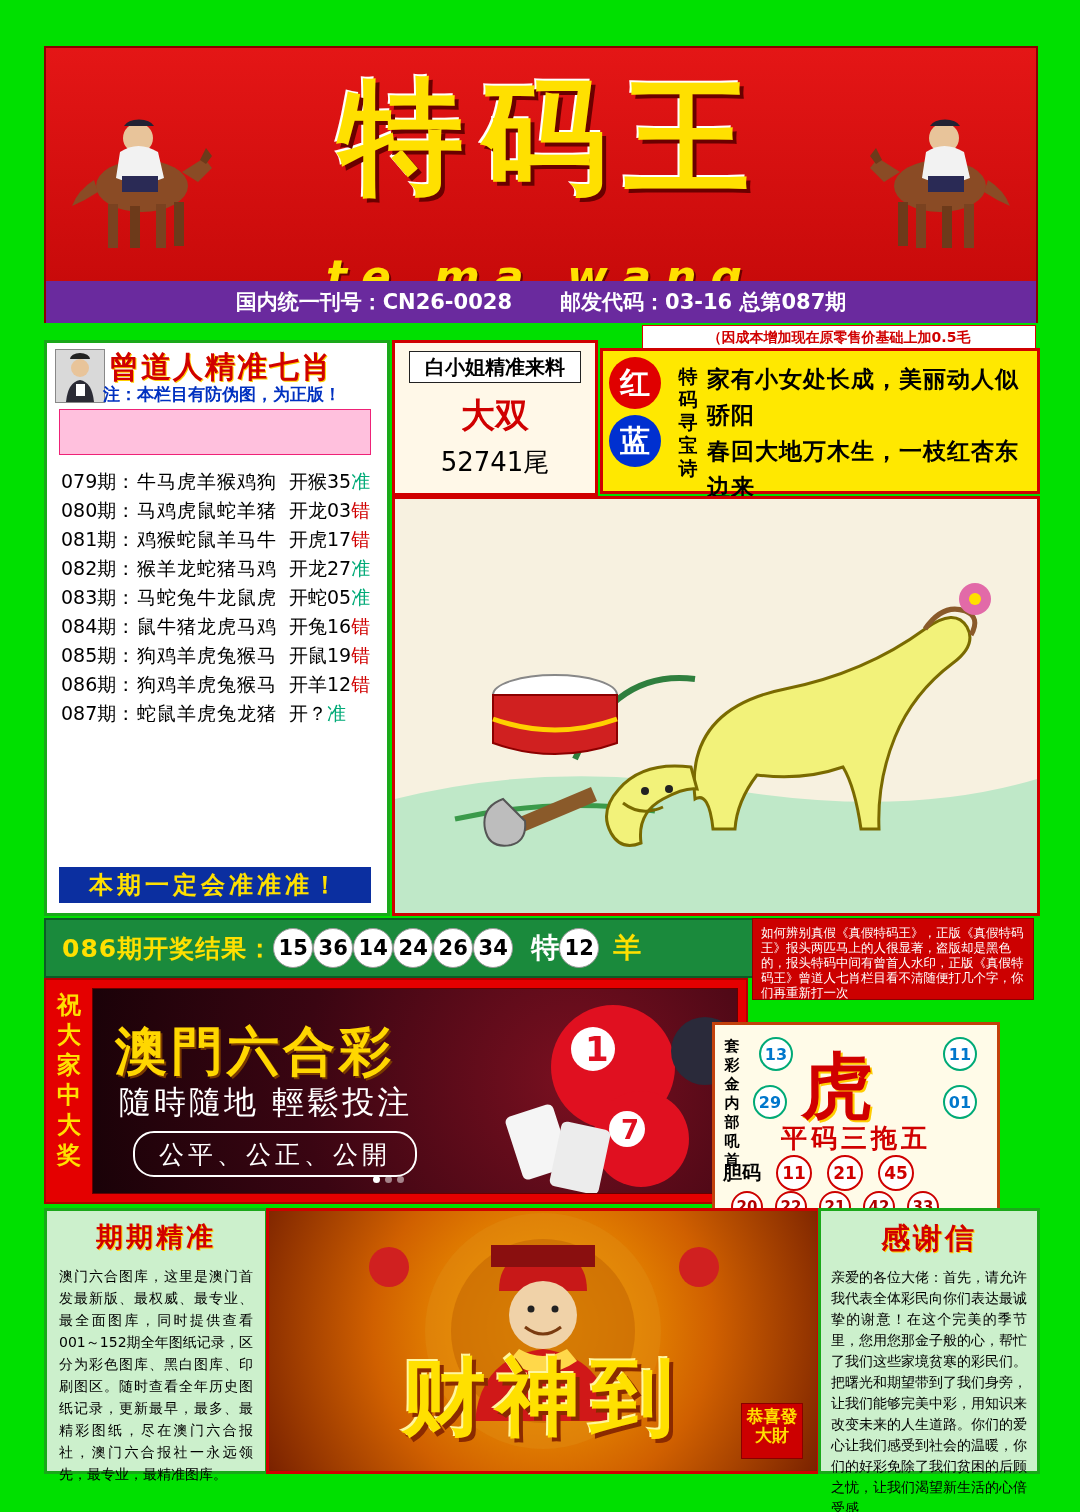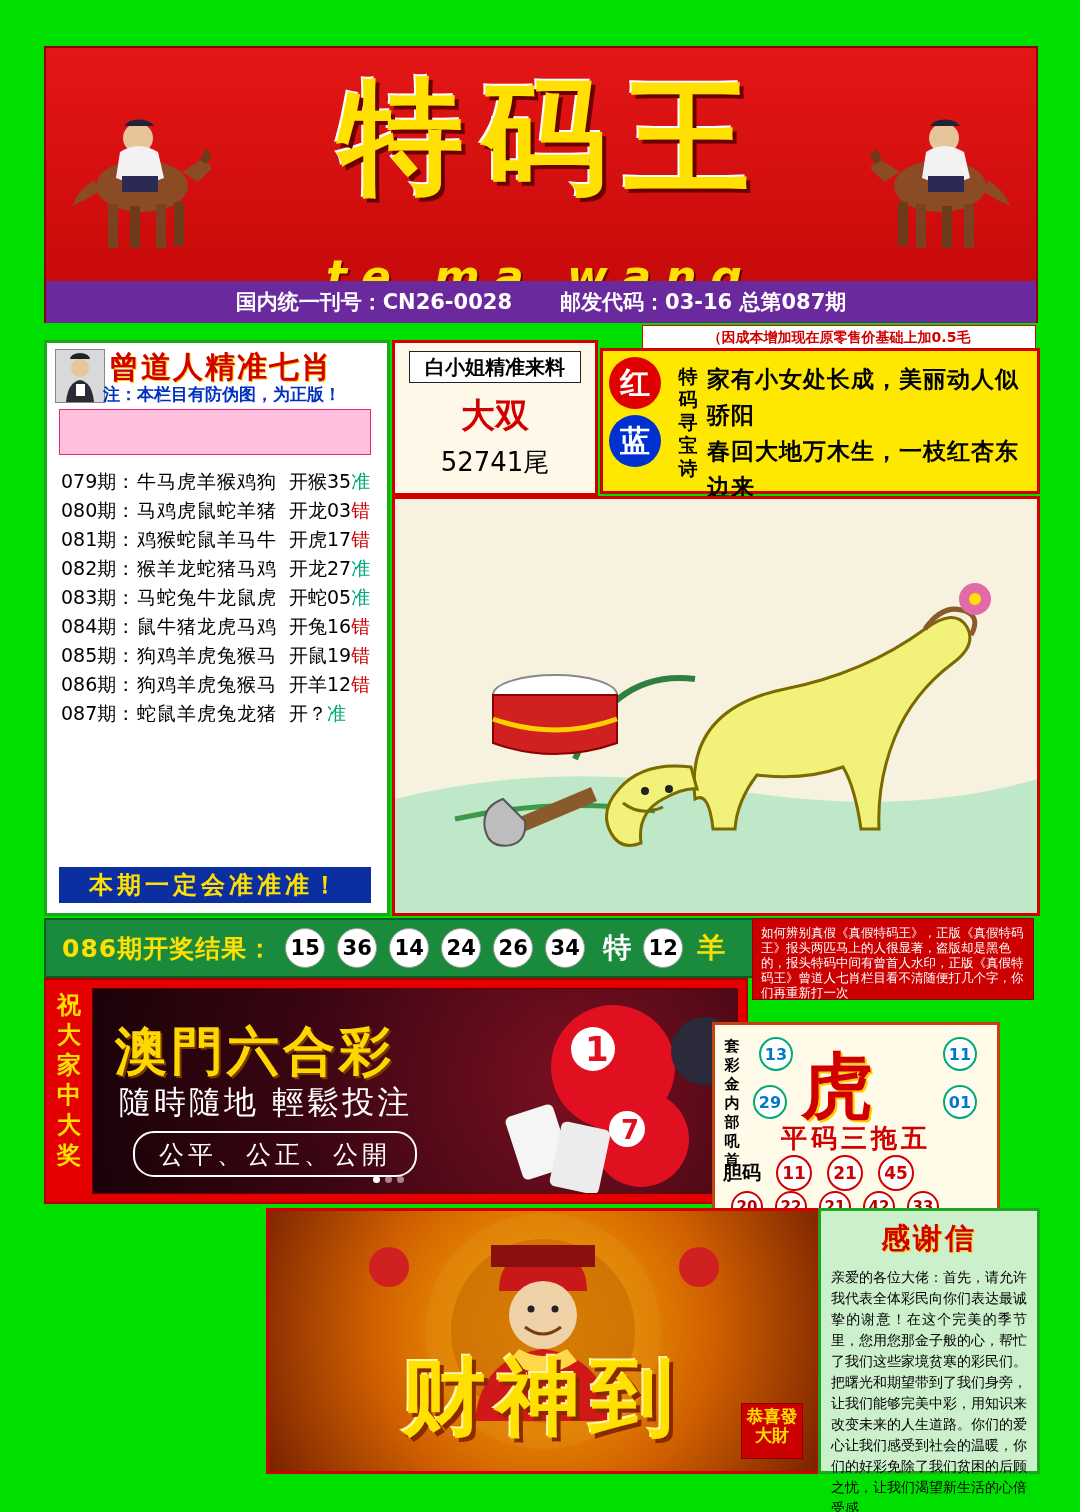--- a/index.html
+++ b/index.html
@@ -137,21 +137,21 @@
   
   .resultbar{
     position:absolute;left:44px;top:918px;width:700px;height:56px;
     background:#1a8a3c;border:2px solid #0c5c26;
     display:flex;align-items:center;padding-left:16px;
   }
   .rb-label{color:#ffe000;font-size:25px;font-weight:bold;letter-spacing:1px;}
   .ball{
     width:38px;height:38px;border-radius:50%;background:#fff;color:#000;
     font-size:21px;font-weight:bold;display:flex;align-items:center;justify-content:center;
-    margin-left:12px;border:1px solid #999;
+    border:1px solid #999;
   }
   .rb-te{color:#fff;font-size:28px;font-weight:bold;margin-left:18px;}
   .rb-zod{color:#ffe000;font-size:28px;font-weight:bold;margin-left:14px;}
 
   
   .noticebox{
     position:absolute;left:752px;top:918px;width:282px;height:82px;
     background:#cc0000;color:#ffffff;font-size:12.5px;line-height:15px;
     padding:6px 8px;box-sizing:border-box;border:1px solid #8b0000;
   }
@@ -439,20 +439,24 @@
     </div>
     <div class="tg-row2">
       <span class="tg-ball2">20</span>
       <span class="tg-ball2">22</span>
       <span class="tg-ball2">21</span>
       <span class="tg-ball2">42</span>
       <span class="tg-ball2">33</span>
     </div>
   </div>
 
+  <div class="bl">
+    <div class="bl-title">期期精准</div>
+    <div class="bl-text">澳门六合图库，这里是澳门首发最新版、最权威、最专业、最全面图库，同时提供查看001～152期全年图纸记录，区分为彩色图库、黑白图库、印刷图区。随时查看全年历史图纸记录，更新最早，最多、最精彩图纸，尽在澳门六合报社，澳门六合报社一永远领先，最专业，最精准图库。</div>
+  </div>
 
   <div class="bc">
     <svg viewBox="0 0 548 260" width="548" height="260" style="position:absolute;left:0;top:0;">
       <circle cx="274" cy="120" r="118" fill="#e08a10" opacity="0.5"></circle>
       <circle cx="274" cy="120" r="92" fill="#c06000" opacity="0.5"></circle>
       <path d="M274 40 q44 0 44 40 l-88 0 q0 -40 44 -40z" fill="#c81818"></path>
       <rect x="222" y="34" width="104" height="22" fill="#8a0f0f"></rect>
       <circle cx="274" cy="104" r="34" fill="#f0d2a8"></circle>
       <path d="M256 116 q18 14 36 0" stroke="#7a3b10" stroke-width="3" fill="none"></path>
       <circle cx="262" cy="98" r="3.5" fill="#222"></circle>

